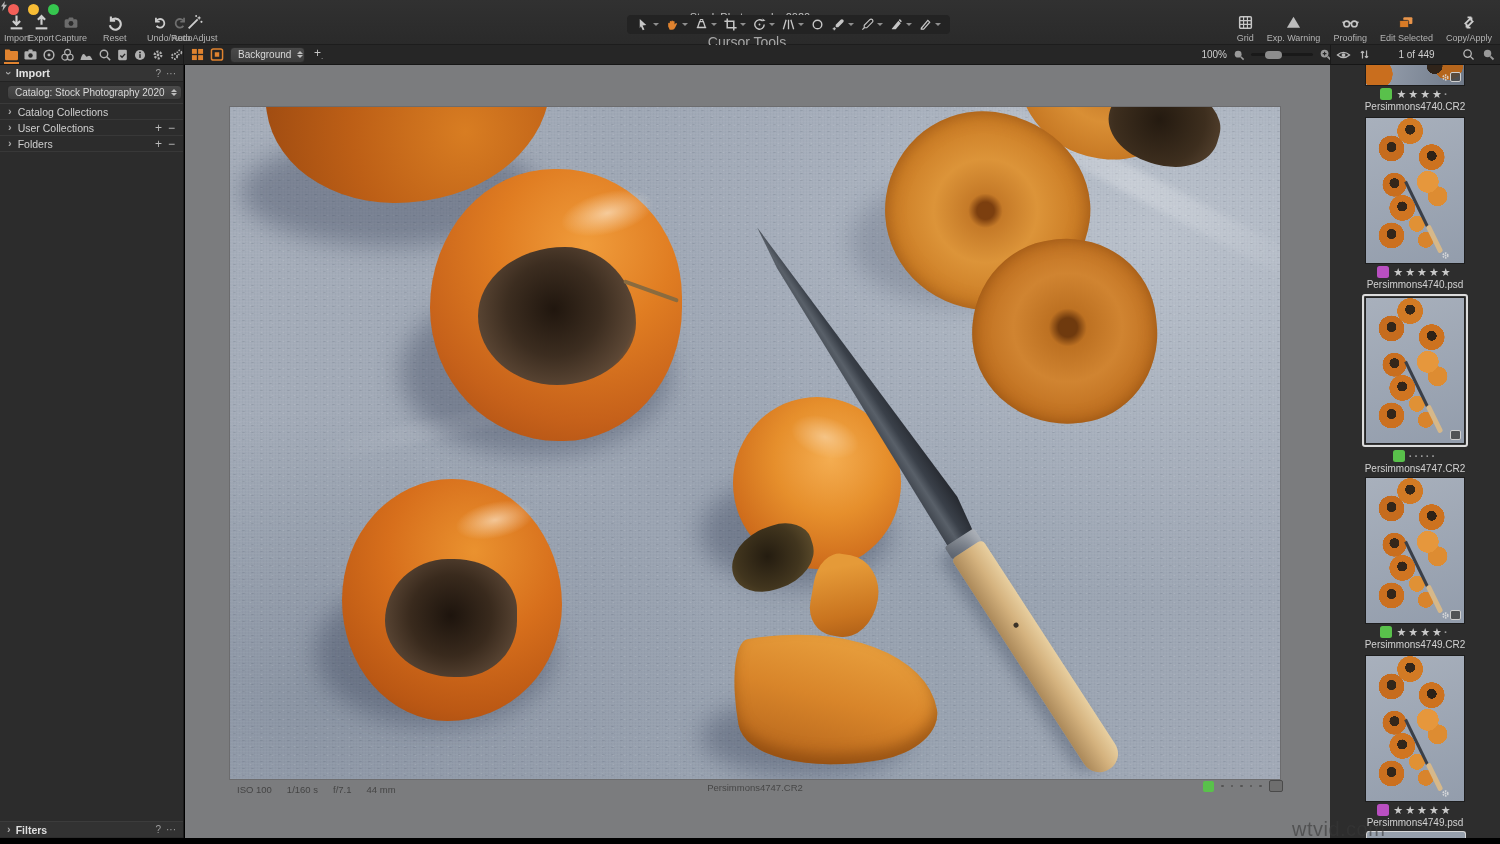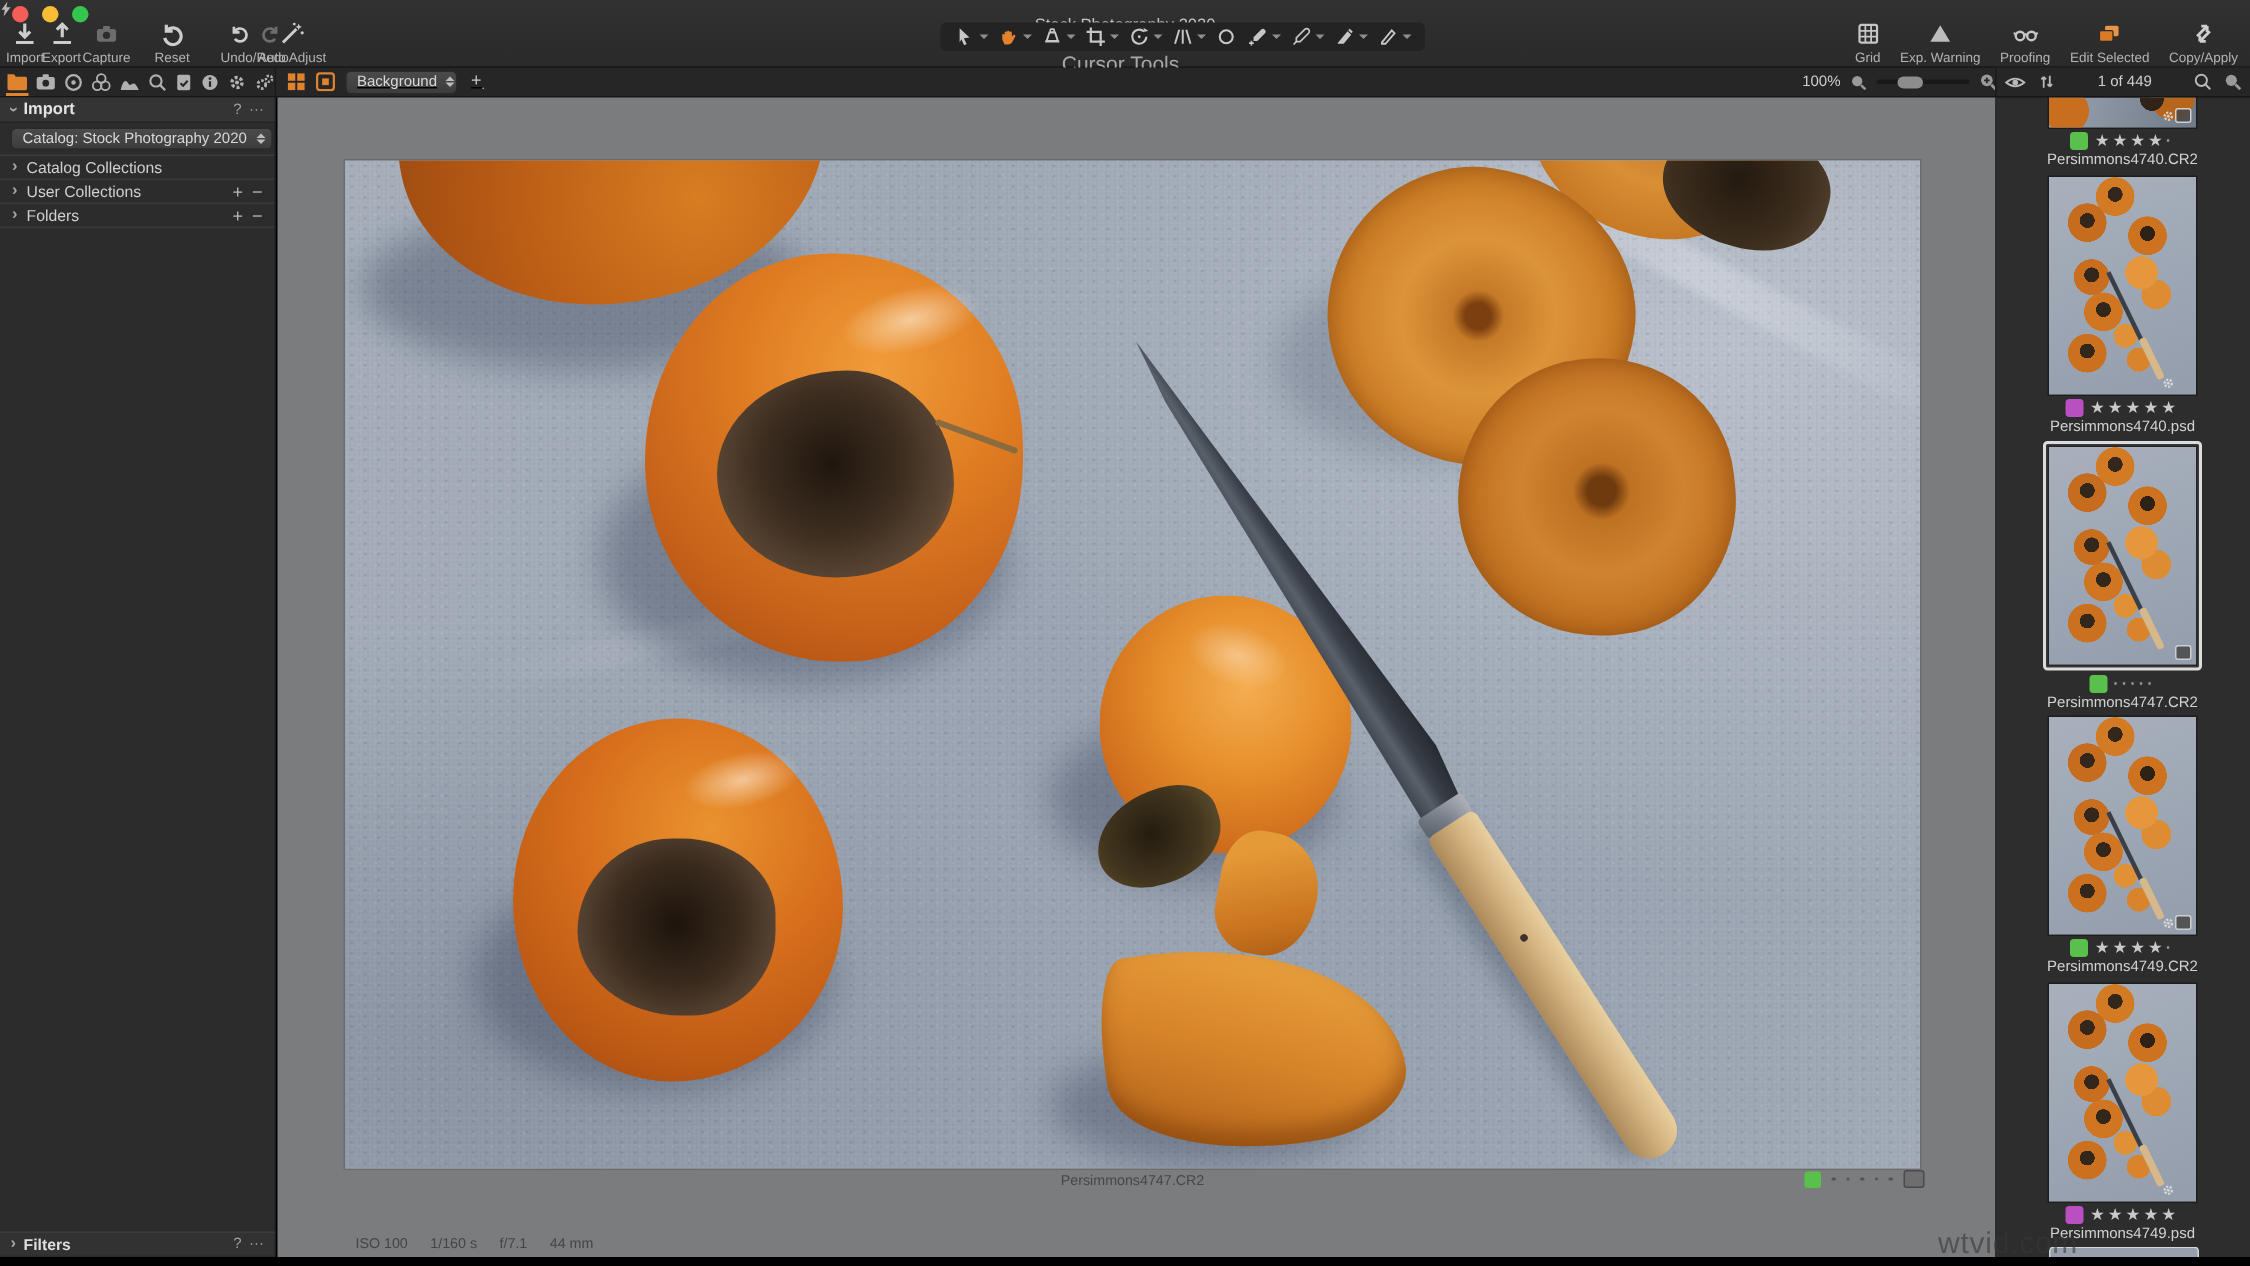--- a/index.html
+++ b/index.html
@@ -22,21 +22,21 @@
   .caret{width:0;height:0;border-left:3px solid transparent;border-right:3px solid transparent;
          border-top:3.5px solid #8f8f8f;margin-left:1px;}
   .ctlabel{position:absolute;left:627px;top:34px;width:240px;text-align:center;font-size:14px;color:#a7a7a7;}
   .rgroup{position:absolute;right:8px;top:13px;display:flex;gap:13px;}
   
   .row2{position:absolute;left:0;top:45px;width:1500px;height:19px;background:#262626;border-bottom:1px solid #161616;}
   .tooltabs{position:absolute;left:0;top:0;width:184px;height:19px;display:flex;align-items:center;
             gap:4px;padding-left:4px;box-sizing:border-box;border-right:1px solid #1a1a1a;}
   .ttab{width:16px;height:17px;display:flex;align-items:center;justify-content:center;position:relative;}
   .ttab.active::after{content:"";position:absolute;left:0;right:0;bottom:-1px;height:2px;background:#e0832f;}
-  .viewerbar{position:absolute;left:185px;top:0;width:1145px;height:19px;display:flex;align-items:center;gap:6px;padding-left:6px;text-decoration:underline;}
+  .viewerbar{position:absolute;left:185px;top:0;width:1145px;height:19px;display:flex;align-items:center;gap:6px;padding-left:6px;}
   .select{height:14px;background:linear-gradient(#4a4a4a,#3d3d3d);border:1px solid #2a2a2a;border-radius:4px;
           color:#d8d8d8;font-size:10px;display:flex;align-items:center;padding:0 4px 0 7px;gap:6px;}
   .stepper{display:flex;flex-direction:column;gap:1px;}
   .stepper i{width:0;height:0;border-left:3px solid transparent;border-right:3px solid transparent;}
   .stepper .up{border-bottom:3.5px solid #bdbdbd}.stepper .dn{border-top:3.5px solid #bdbdbd}
   .plusbtn{color:#c6c6c6;font-size:12px;line-height:10px;padding:0 3px;}
   .plusbtn i{font-style:normal;font-size:8px;vertical-align:-2px}
   .zoomzone{position:absolute;right:4px;top:0;height:19px;display:flex;align-items:center;gap:6px;}
   .zoompct{font-size:10px;color:#cfcfcf;}
   .track{width:62px;height:3px;background:#191919;border-radius:2px;position:relative;}
@@ -114,21 +114,21 @@
   .bframe{position:absolute;right:3px;bottom:3px;width:9px;height:8px;border:1px solid #cfcfcf;
           border-radius:2px;background:rgba(70,70,70,.85);}
   .rrow{height:12px;margin-top:3px;display:flex;align-items:center;gap:4px;}
   .tag{width:12px;height:12px;border-radius:2.5px;}
   .stars{font-size:11px;color:#c9c9c9;letter-spacing:2px;line-height:12px;}
   .sdot{color:#9a9a9a;font-size:11px;font-weight:bold;letter-spacing:2px;}
   .flabel{margin-top:1px;font-size:10px;color:#d2d2d2;}
   .sliver{position:absolute;left:36px;top:766px;width:98px;height:8px;background:#97a0ac;
           border:1px solid #d6d6d6;border-bottom:none;border-radius:3px 3px 0 0;}
   
-  .exif{position:absolute;left:52px;top:759px;font-size:9.5px;color:#454545;display:flex;gap:15px;}
+  .exif{position:absolute;left:52px;top:719px;font-size:9.5px;color:#454545;display:flex;gap:15px;}
   .vname{position:absolute;left:45px;top:717px;width:1050px;text-align:center;font-size:9.5px;color:#474747;}
   .vtags{position:absolute;left:1018px;top:715px;display:flex;align-items:center;gap:7px;}
   .vtag{width:11px;height:11px;border-radius:2px;}
   .vdots{display:flex;gap:7px;}
   .vdots i{width:2.5px;height:2.5px;border-radius:50%;background:#545454;}
   .vicon{width:12px;height:10px;background:#6e6e6e;border:1px solid #4a4a4a;border-radius:2px;}
   .bottombar{position:absolute;left:0;top:838px;width:1500px;height:6px;background:#000;}
   .watermark{position:absolute;left:1292px;top:818px;font-size:20px;color:rgba(55,55,55,.6);letter-spacing:.5px;}
   svg{display:block}
 </style>

